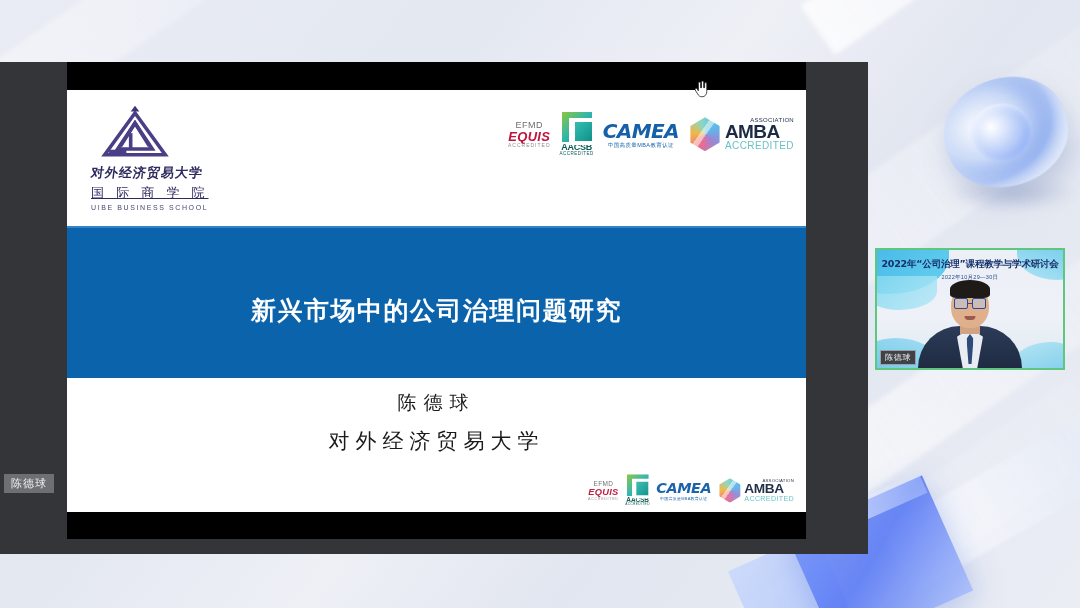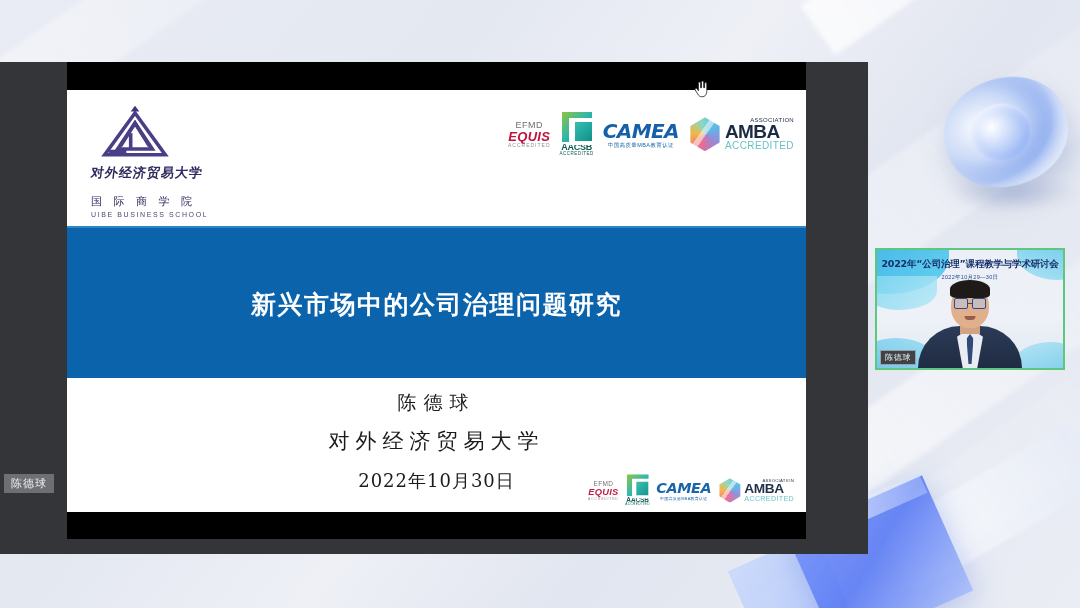--- a/index.html
+++ b/index.html
@@ -47,33 +47,33 @@
     background:linear-gradient(90deg,rgba(255,255,255,.7),rgba(222,232,252,.25));filter:blur(1.5px);}
 
   
   .meeting-shell{position:absolute;left:0px;top:62px;width:868px;height:492px;background:#333539;}
   .slide{position:absolute;left:67px;top:62px;width:739px;height:477px;background:#000;}
   .sheet{position:absolute;left:0px;top:28px;width:739px;height:422px;background:#ffffff;}
 
   .blue-band{position:absolute;left:0;top:136px;width:739px;height:152px;background:#0a63ab;}
   .blue-band .band-top{position:absolute;left:0;top:0;width:100%;height:2px;background:#2e86c8;}
 
-  .slide-title{position:absolute;left:0;top:2px;width:100%;height:100%;
+  .slide-title{position:absolute;left:0;top:8px;width:100%;height:100%;
     display:flex;align-items:center;justify-content:center;
     color:#fff;font-size:25px;font-weight:700;letter-spacing:1.5px;
     font-family:"DejaVu Sans","Liberation Sans",sans-serif;}
 
   
   .uibe-logo{position:absolute;left:24px;top:14px;width:150px;}
   .uibe-mark{width:72px;height:54px;margin-left:8px;}
   .uibe-cn{margin-top:2px;font-size:13px;color:#2e2a5e;letter-spacing:1px;
     font-family:"DejaVu Serif","Liberation Serif",serif;font-weight:700;
     transform:skewX(-7deg);}
-  .uibe-sub{margin-top:12px;font-size:11px;color:#2e2a5e;letter-spacing:4px;
-    font-family:"DejaVu Serif","Liberation Serif",serif;}
+  .uibe-sub{margin-top:2px;font-size:13px;color:#2e2a5e;letter-spacing:4px;
+    font-family:"DejaVu Serif","Liberation Serif",serif;text-decoration:underline;}
   .uibe-eng{margin-top:2px;font-size:7px;color:#4a4772;letter-spacing:1.6px;}
 
   
   .accred{display:flex;align-items:center;gap:9px;}
   .accred.top{position:absolute;right:12px;top:22px;}
   .accred.bottom{position:absolute;right:12px;bottom:6px;transform:scale(.72);transform-origin:right bottom;opacity:.97;}
 
   .lg{display:flex;flex-direction:column;align-items:center;line-height:1;}
   .equis-mark{font-size:9px;color:#6d6e71;letter-spacing:.5px;}
   .equis-name{font-size:13px;font-weight:700;color:#c0143c;letter-spacing:.3px;font-style:italic;}
@@ -227,21 +227,20 @@
       </div>
 
       <div class="blue-band">
         <div class="band-top"></div>
         <div class="slide-title">新兴市场中的公司治理问题研究</div>
       </div>
 
       <div class="presenter">
         <div class="p-name">陈德球</div>
         <div class="p-org">对外经济贸易大学</div>
-        <div class="p-date">2022年10月30日</div>
       </div>
 
       <div class="accred bottom">
         <div class="lg">
           <div class="equis-mark">EFMD</div>
           <div class="equis-name">EQUIS</div>
           <div class="equis-acc">ACCREDITED</div>
         </div>
         <div class="lg">
           <div class="aacsb-box"></div>

